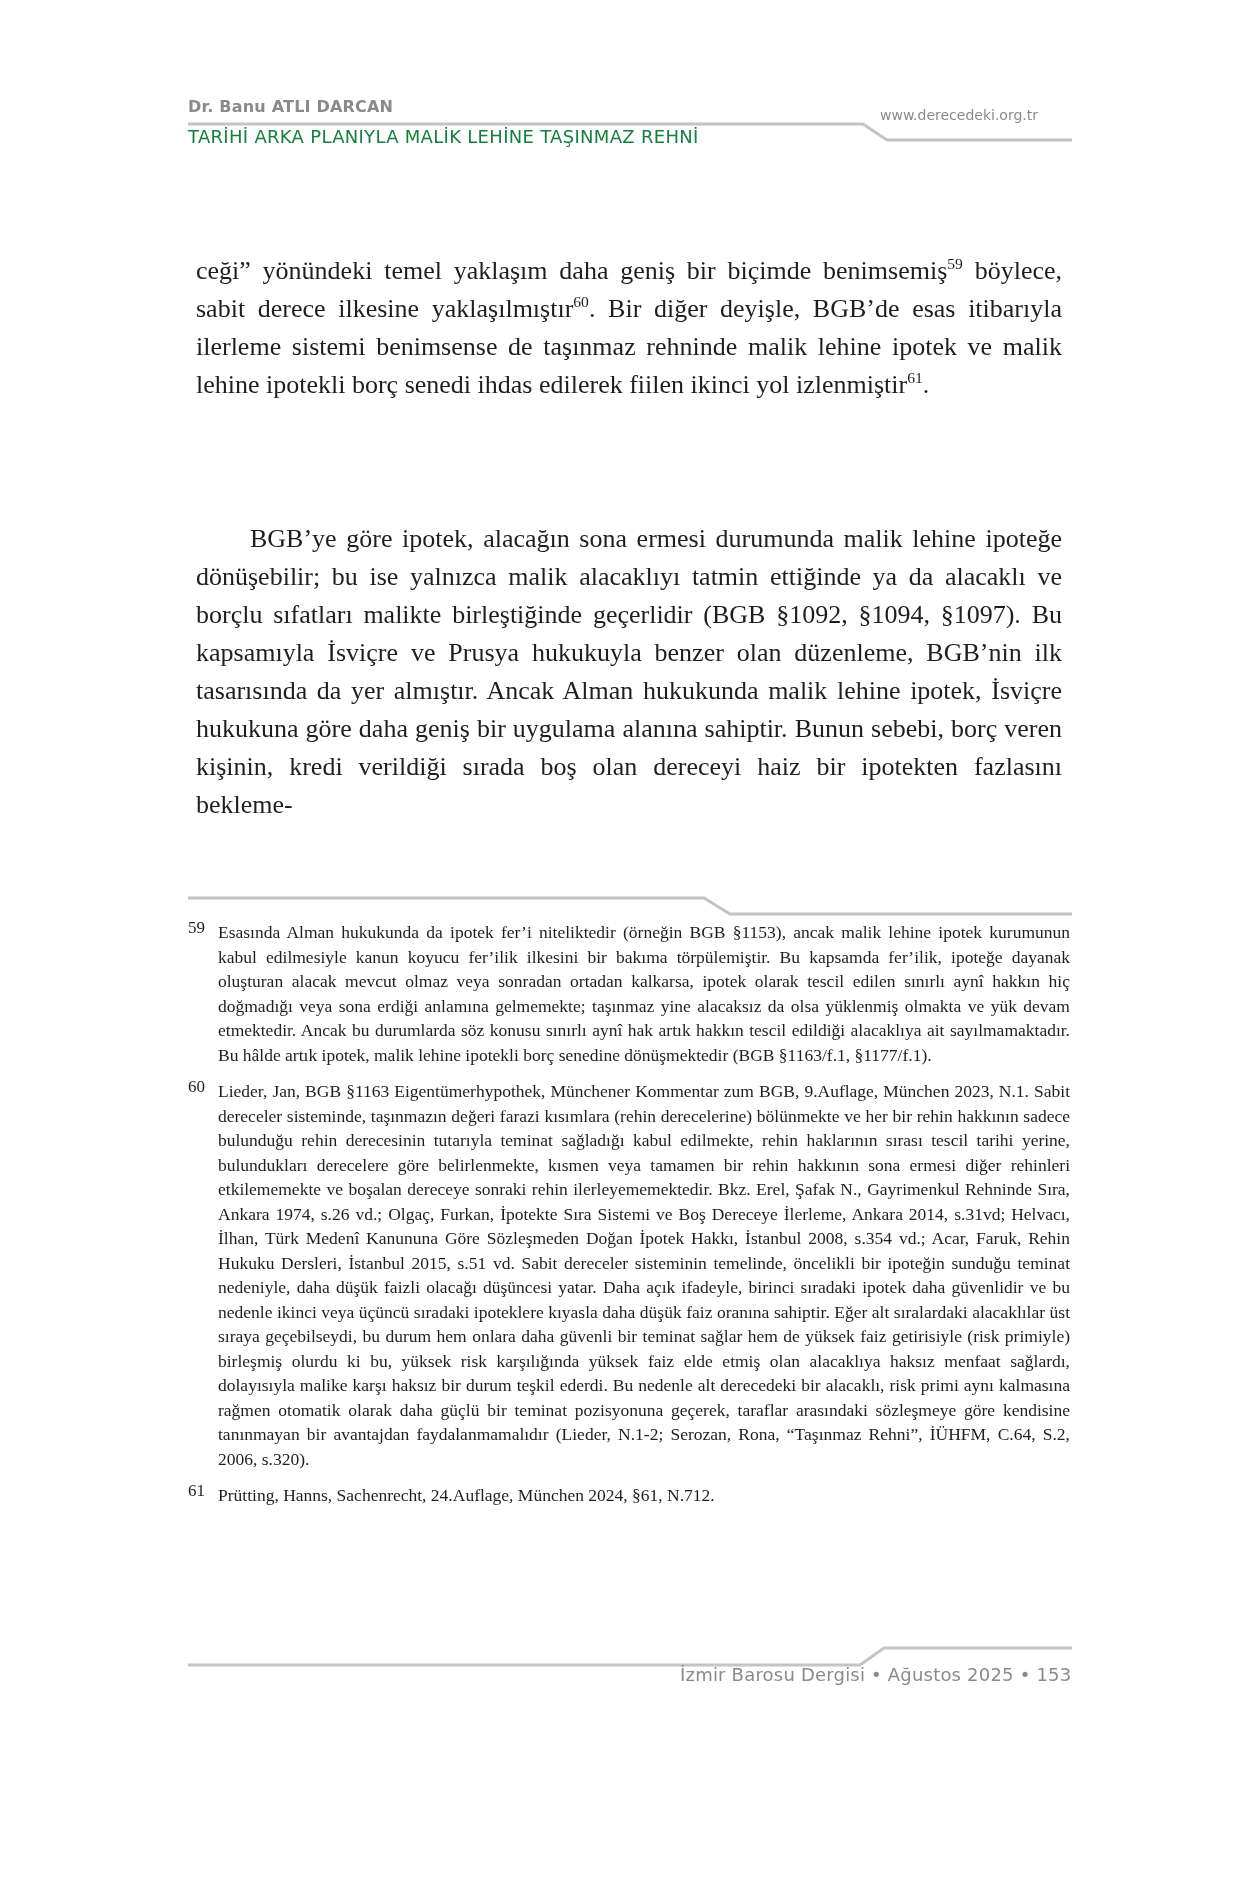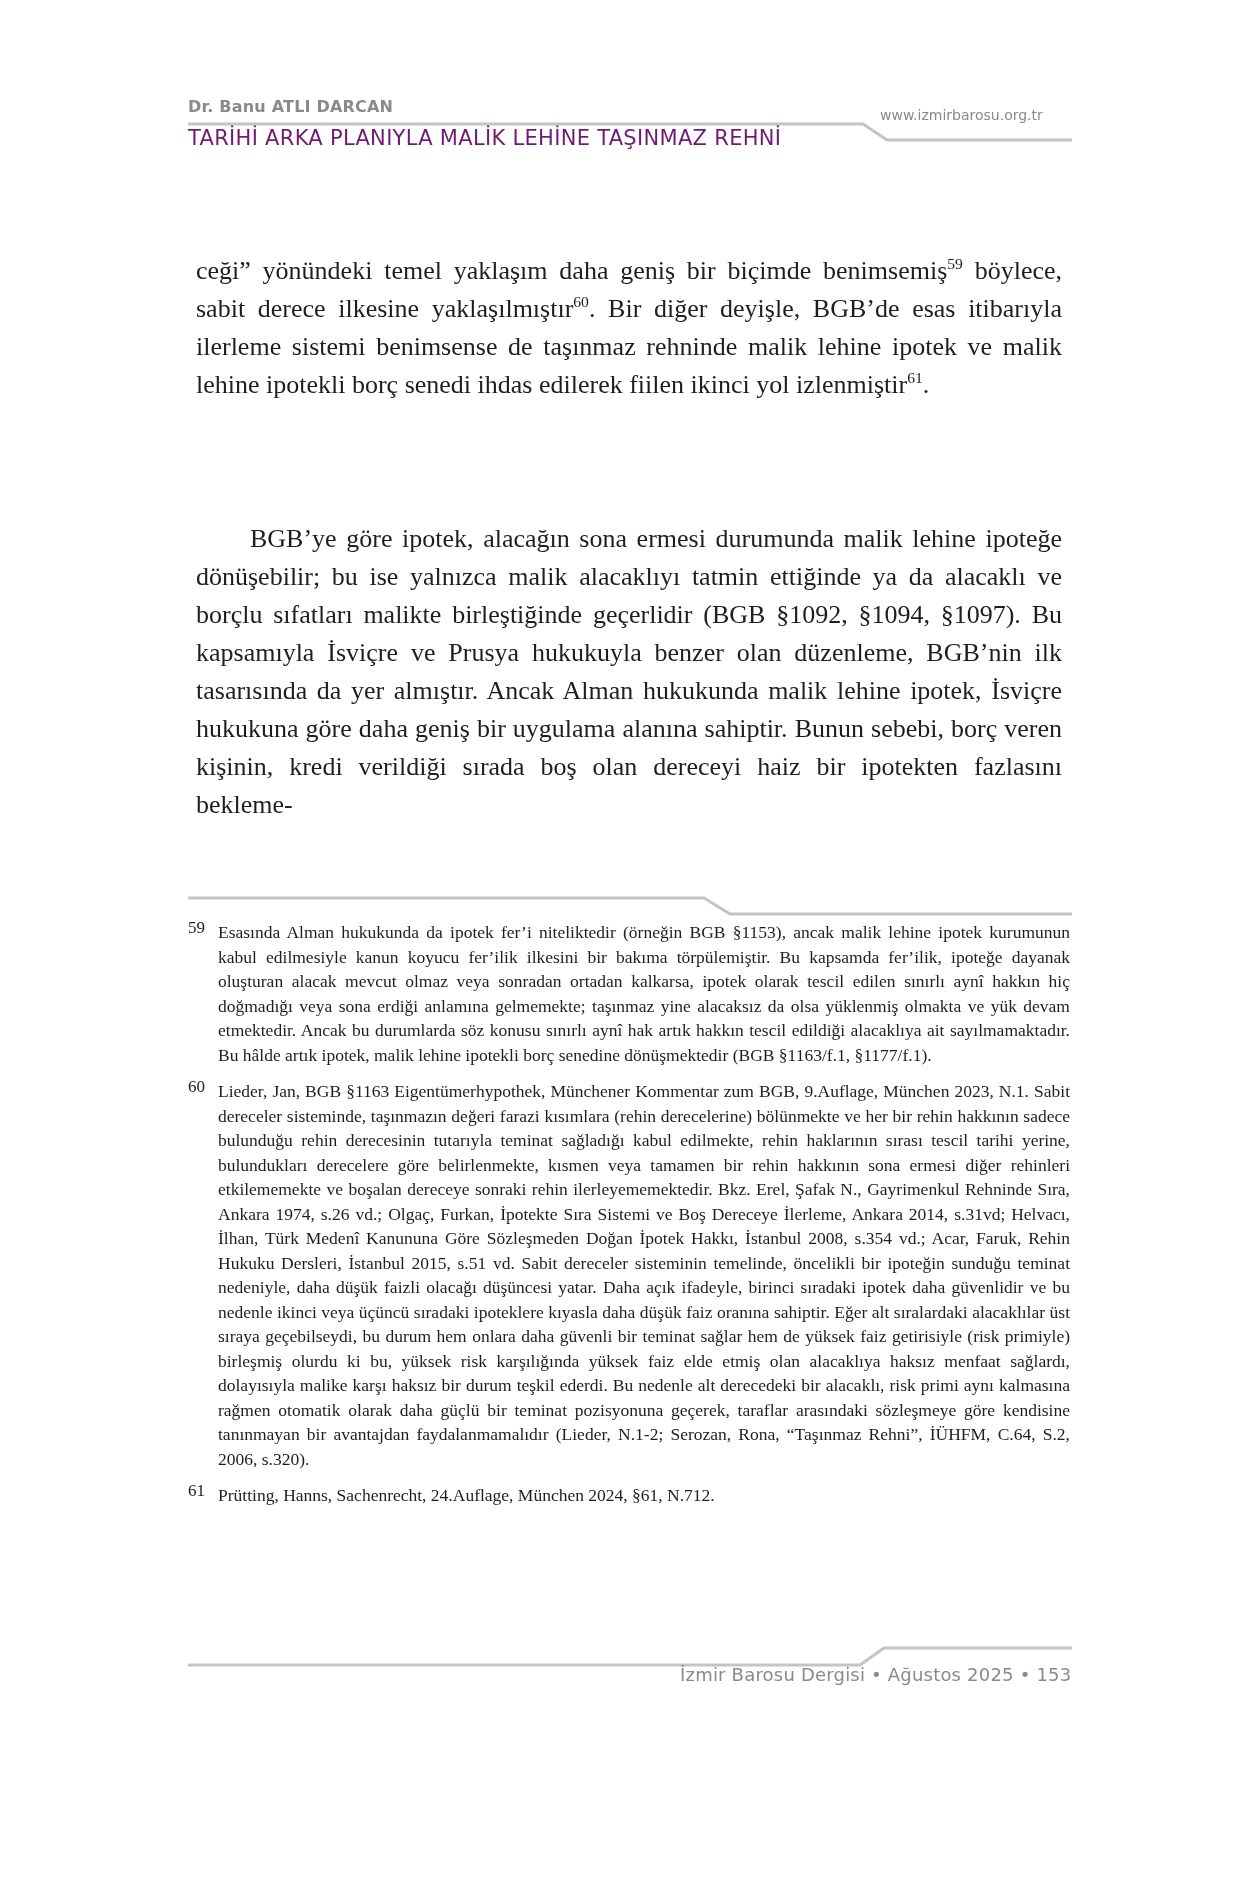--- a/index.html
+++ b/index.html
@@ -1,20 +1,20 @@
 <!DOCTYPE html>
 <html><head>
 <meta charset="utf-8">
 <style>
   html, body { margin: 0; padding: 0; background: #ffffff; }
   body { width: 1260px; height: 1890px; position: relative; overflow: hidden; }
   .page { position: absolute; left: 0; top: 0; width: 1004px; height: 1890px; }
 
   .hdr-author { position: absolute; left: 188px; top: 97px; font-family: "DejaVu Sans", sans-serif; font-weight: bold; font-size: 16px; color: #8a8a8a; letter-spacing: 0.2px; }
-  .hdr-title { position: absolute; left: 188px; top: 126px; font-family: "DejaVu Sans", sans-serif; font-weight: normal; font-size: 21px; color: #701a75; letter-spacing: 0.3px; }
+  .hdr-title { position: absolute; left: 188px; top: 126px; font-family: "DejaVu Sans", sans-serif; font-weight: normal; font-size: 18px; color: #15803d; letter-spacing: 0.3px; }
   .hdr-url { position: absolute; left: 880px; top: 107px; font-family: "DejaVu Sans", sans-serif; font-size: 14px; color: #8a8a8a; }
   .hdr-line { position: absolute; left: 0; top: 0; width: 1260px; height: 200px; pointer-events: none; }
 
   .body-text { position: absolute; left: 188px; width: 882px; font-family: "Liberation Serif", serif; font-size: 26px; line-height: 38px; color: #1e1e1e; text-align: justify; }
   .body-text p { margin: 8px; }
   .p1 { top: 244px; }
   .p2 { top: 512px; text-indent: 54px; }
   sup { font-size: 60%; line-height: 0; vertical-align: super; }
 
   .fn-sep { position: absolute; left: 0; top: 0; width: 1260px; height: 1890px; pointer-events: none; }
@@ -26,21 +26,21 @@
 
   .footer-text { position: absolute; left: 680px; top: 1652px; font-family: "DejaVu Sans", sans-serif; font-size: 18px; color: #8a8a8a; letter-spacing: 0.2px; white-space: nowrap; margin-top: 12px; }
 </style>
 </head>
 <body>
 
 <div class="page">
 
   <div class="hdr-author">Dr. Banu ATLI DARCAN</div>
   <div class="hdr-title">TARİHİ ARKA PLANIYLA MALİK LEHİNE TAŞINMAZ REHNİ</div>
-  <div class="hdr-url">www.izmirbarosu.org.tr</div>
+  <div class="hdr-url">www.derecedeki.org.tr</div>
   <svg class="hdr-line" viewBox="0 0 1260 200" width="1260" height="200">
     <polyline points="188,124 863,124 887,140 1072,140" fill="none" stroke="#c4c4c4" stroke-width="3"></polyline>
   </svg>
 
   <div class="body-text p1">
     <p><span>ceği” yönündeki temel yaklaşım daha geniş bir biçimde benimsemiş</span><sup>59</sup><span> böylece, sabit derece ilkesine yaklaşılmıştır</span><sup>60</sup><span>. Bir diğer deyişle, BGB’de esas itibarıyla ilerleme sistemi benimsense  de taşınmaz rehninde malik lehine ipotek ve malik lehine ipotekli borç senedi ihdas edilerek fiilen ikinci yol izlenmiştir</span><sup>61</sup><span>.</span></p>
   </div>
 
   <div class="body-text p2">
     <p>BGB’ye göre ipotek, alacağın sona ermesi durumunda malik lehine ipoteğe dönüşebilir; bu ise yalnızca malik alacaklıyı tatmin ettiğinde ya da alacaklı ve borçlu sıfatları malikte birleştiğinde geçerlidir (BGB §1092, §1094, §1097). Bu kapsamıyla İsviçre ve Prusya hukukuyla benzer olan düzenleme, BGB’nin ilk tasarısında da yer almıştır. Ancak Alman hukukunda malik lehine ipotek, İsviçre hukukuna göre daha geniş bir uygulama alanına sahiptir. Bunun sebebi, borç veren kişinin, kredi verildiği sırada boş olan dereceyi haiz bir ipotekten fazlasını bekleme-</p>

